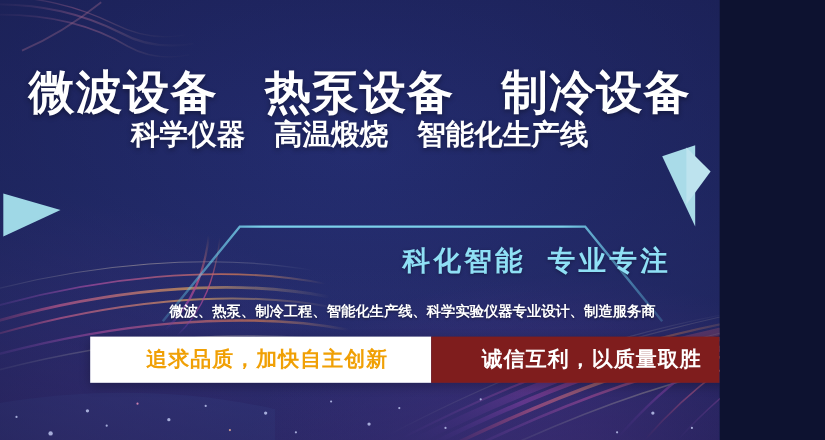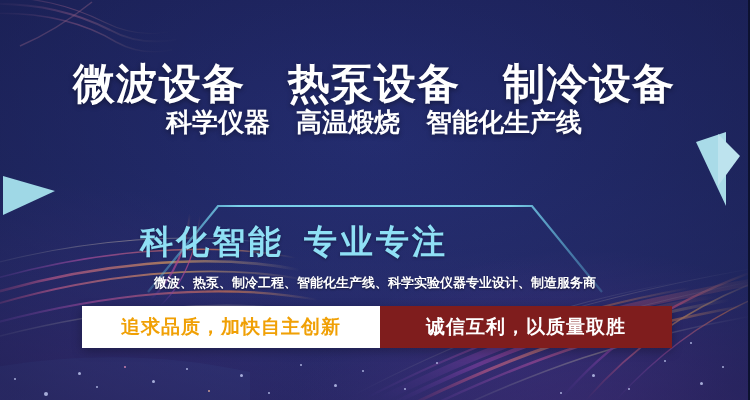--- a/index.html
+++ b/index.html
@@ -2,21 +2,21 @@
 <html><head>
 <meta charset="utf-8">
 <style>
   html, body {
     margin: 0;
     padding: 0;
     background: #0d1230;
   }
   #banner {
     position: relative;
-    width: 748px;
+    width: 654px;
     height: 400px;
     overflow: hidden;
     font-family: "Liberation Sans", "DejaVu Sans", sans-serif;
     background: #232c6e;
   }
 
   
   .bg-base {
     position: absolute;
     inset: 0;
@@ -100,23 +100,23 @@
     left: 140px;
     top: 200px;
     width: 470px;
     height: 96px;
   }
   .trap-wrap svg { position: absolute; left: 0; top: 0; }
   .subhead {
     position: absolute;
     left: 0; right: 0;
     top: 20px;
-    text-align: left;
+    text-align: right;
     color: #8fe0f5;
-    font-size: 33px;
+    font-size: 25px;
     font-weight: 700;
     letter-spacing: 3px;
     white-space: nowrap;
     text-shadow: 0 1px 3px rgba(0,0,0,0.35);
   }
   .subhead .sp { display: inline-block; width: 20px; }
   .tagline {
     position: absolute;
     left: 0; right: 0;
     top: 74px;
@@ -140,20 +140,21 @@
     box-shadow: 0 3px 10px rgba(0,0,0,0.28);
   }
   .slo {
     display: flex;
     align-items: center;
     justify-content: center;
     font-size: 19px;
     font-weight: 700;
     letter-spacing: 1px;
     white-space: nowrap;
+    padding-left: 12px;
   }
   .slo-white {
     flex: 0 0 298px;
     background: #ffffff;
     color: #f0a005;
   }
   .slo-orange {
     flex: 1 1 auto;
     background: #7f1d1d;
     color: #ffffff;

